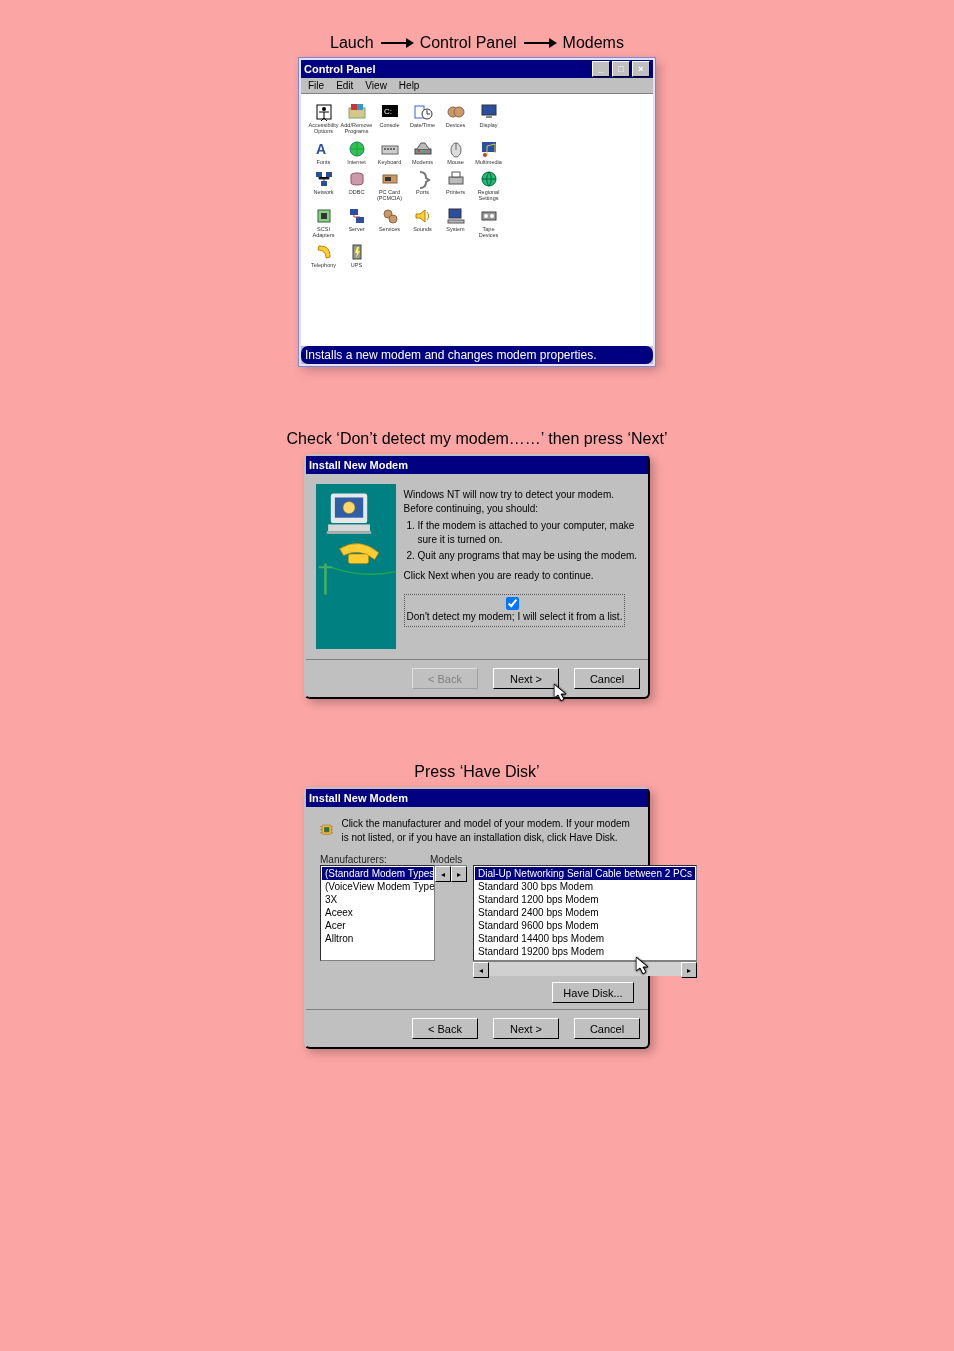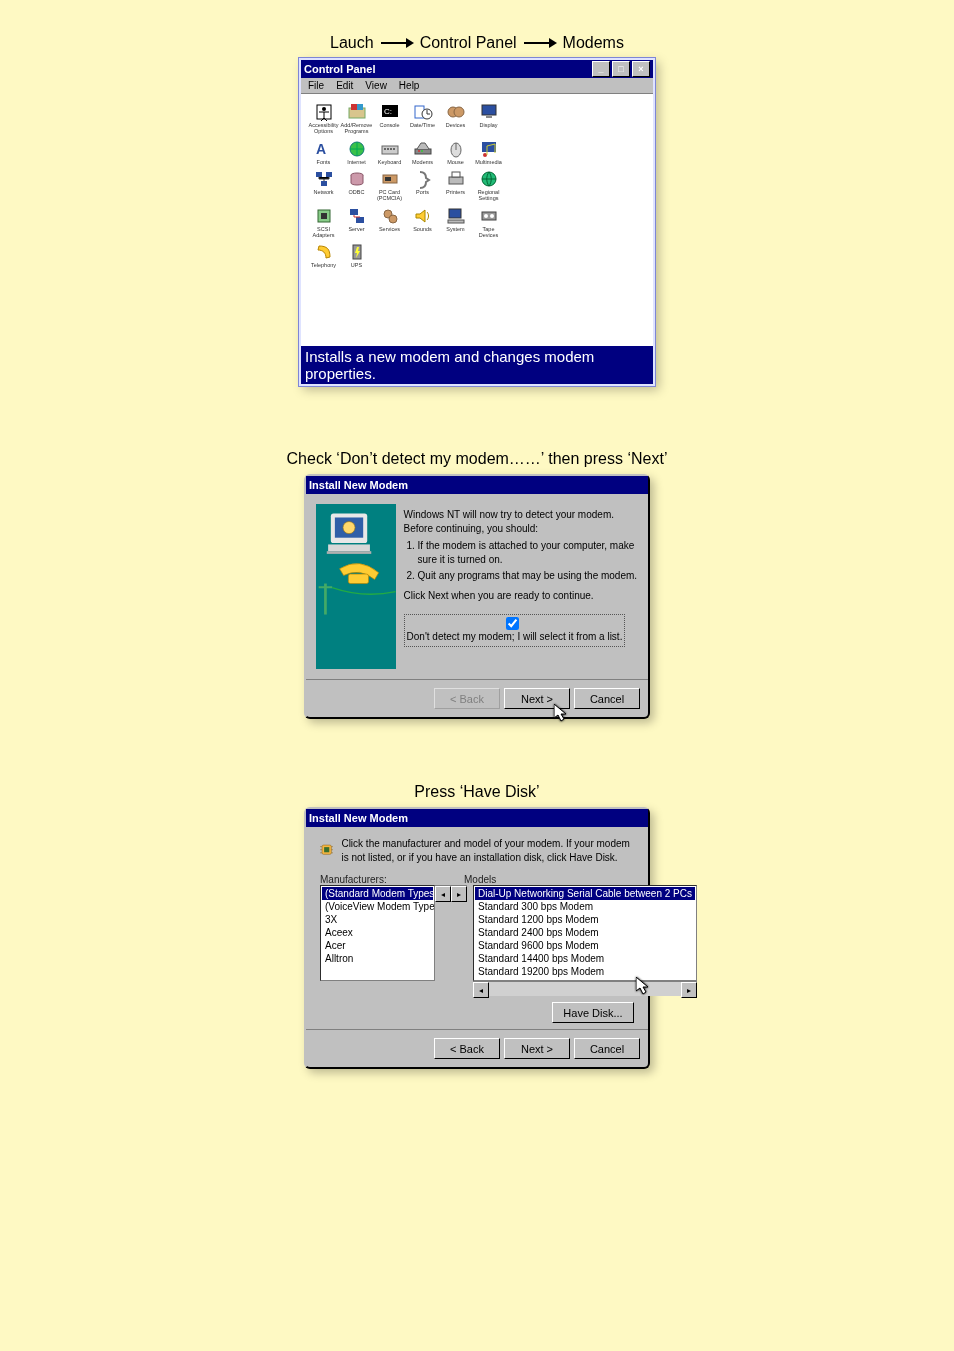--- a/index.html
+++ b/index.html
@@ -1,53 +1,53 @@
 <!DOCTYPE html>
 <html><head>
 <meta charset="utf-8">
 <style>
   :root { --win-face:#c0c0c0; --win-title:#000080; --win-border:#808080; --text:#000; }
   html,body{margin:0;padding:0;background:#fff;font-family:"Segoe UI",Tahoma,Verdana,sans-serif;color:var(--text);}
-  .page{width:954px;min-height:1351px;margin:0 auto;position:relative;background:#fef9c3;}
+  .page{width:954px;min-height:1351px;margin:0 auto;position:relative;background:#fca5a5;}
   .section{display:flex;flex-direction:column;align-items:center;}
   .caption-line{font-size:16px;margin:8px 0 6px 0;display:flex;align-items:center;}
   .arrow{display:inline-block;margin:0 6px;}
   .arrow svg{width:34px;height:14px;display:block;}
   .win{border:2px solid #000;border-top-color:#c0c0c0;border-left-color:#c0c0c0;background:var(--win-face);box-shadow:4px 4px 10px rgba(0,0,0,.25);}
   .titlebar{display:flex;align-items:center;background:var(--win-title);color:#fff;height:18px;padding:0 3px;font-size:11px;font-weight:bold;}
   .titlebar .title{flex:1 1 auto;overflow:hidden;white-space:nowrap;text-overflow:ellipsis;}
   .tbbtn{width:16px;height:14px;margin-left:2px;background:var(--win-face);border:1px solid #000;border-top-color:#fff;border-left-color:#fff;display:flex;align-items:center;justify-content:center;font-size:9px;font-family:Arial;}
   .menubar{display:flex;gap:6px;background:var(--win-face);font-size:10px;padding:0 4px;border-bottom:1px solid var(--win-border);}
   .menubar span{padding:2px 3px;}
   .cp{width:352px;}
   .cp .client{background:#fff;height:240px;padding:6px;}
   .cp-grid{display:flex;flex-wrap:wrap;width:200px;}
   .cp-item{width:33px;display:flex;flex-direction:column;align-items:center;margin:2px 0;}
   .cp-item .ic{width:20px;height:20px;display:block;}
   .cp-item .lbl{font-size:5.5px;line-height:1.05;text-align:center;margin-top:1px;color:#333;}
-  .cp-status{font-size:15px;color:#fff;background:var(--win-title);padding:2px 4px;}
+  .cp-status{font-size:12px;color:#fff;background:var(--win-title);padding:2px 4px;border-radius:7px;}
 
   .wizard{width:342px;border-radius:6px;}
   .wizard .body{display:flex;padding:10px;gap:8px;}
   .wizard .imgcol{width:118px;height:165px;background:#008080;position:relative;overflow:hidden;}
   .wizard .content{flex:1 1 auto;font-size:10px;line-height:1.35;}
   .wizard .content p{margin:4px 0;}
   .wizard .content ol{margin:4px 0 6px 14px;padding:0;}
   .wizard .content ol li{margin:3px 0;}
   .wizard .chk{margin-top:8px;border:1px dotted #555;padding:2px;font-size:10px;display:inline-flex;align-items:center;flex-direction:column;}
   .wizard .chk input{margin:0 4px 0 0;}
-  .btnrow{display:flex;justify-content:flex-end;gap:4px;padding:8px;border-top:1px solid var(--win-border);}
+  .btnrow{display:flex;justify-content:flex-end;gap:15px;padding:8px;border-top:1px solid var(--win-border);}
   .btn95{min-width:66px;height:21px;background:var(--win-face);border:1px solid #000;border-top-color:#fff;border-left-color:#fff;font-size:11px;display:inline-flex;align-items:center;justify-content:center;cursor:default;}
   .btn95[disabled]{color:#7f7f7f;border-color:#a0a0a0;border-top-color:#e0e0e0;border-left-color:#e0e0e0;}
 
   .wiz2-body{padding:10px 14px 4px 14px;}
   .wiz2-head{display:flex;gap:8px;align-items:flex-start;font-size:10px;line-height:1.35;}
   .wiz2-head .chip{width:26px;height:26px;display:flex;align-items:center;justify-content:center;}
   .labels{display:flex;font-size:10px;margin-top:10px;color:#222;}
-  .labels .l1{width:144px;}
+  .labels .l1{width:110px;}
   .listbox{height:92px;border:1px inset #808080;background:#fff;font-size:10px;overflow:hidden;padding:1px;}
   .listbox .item{padding:1px 3px;white-space:nowrap;}
   .listbox .item.sel{background:var(--win-title);color:#fff;}
   .listpair{display:flex;gap:6px;}
   .lp-left{width:147px;display:flex;flex-direction:row;}
   .lp-right{flex:1 1 auto;display:flex;flex-direction:column;}
   .hscroll{height:14px;background:#c0c0c0;border-top:1px solid #808080;display:flex;}
   .hscroll .tr{width:14px;height:14px;background:#c0c0c0;border:1px solid #000;border-top-color:#fff;border-left-color:#fff;font-size:8px;display:flex;align-items:center;justify-content:center;}
   .hscroll .track{flex:1;background:#d0d0d0;}
   .row-right{display:flex;justify-content:flex-end;padding:6px 0 2px 0;}

